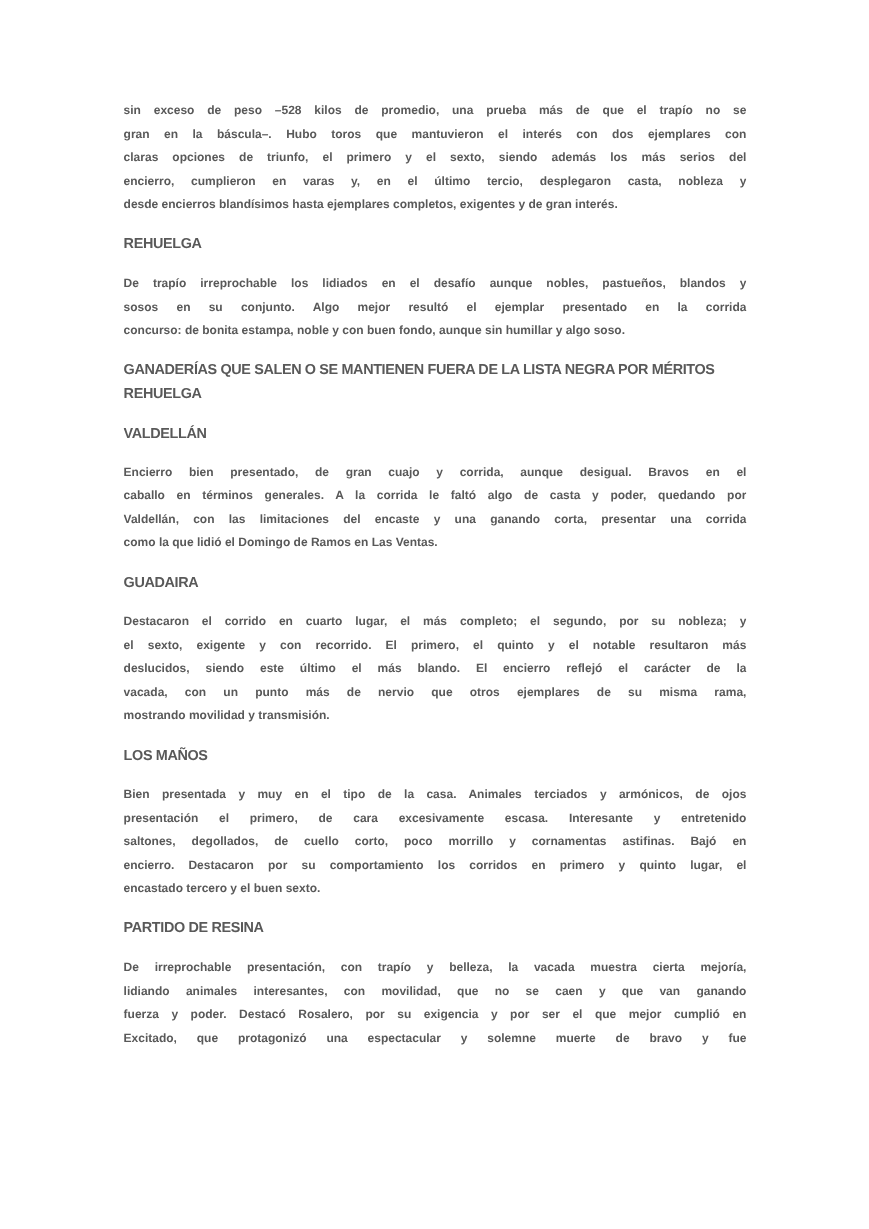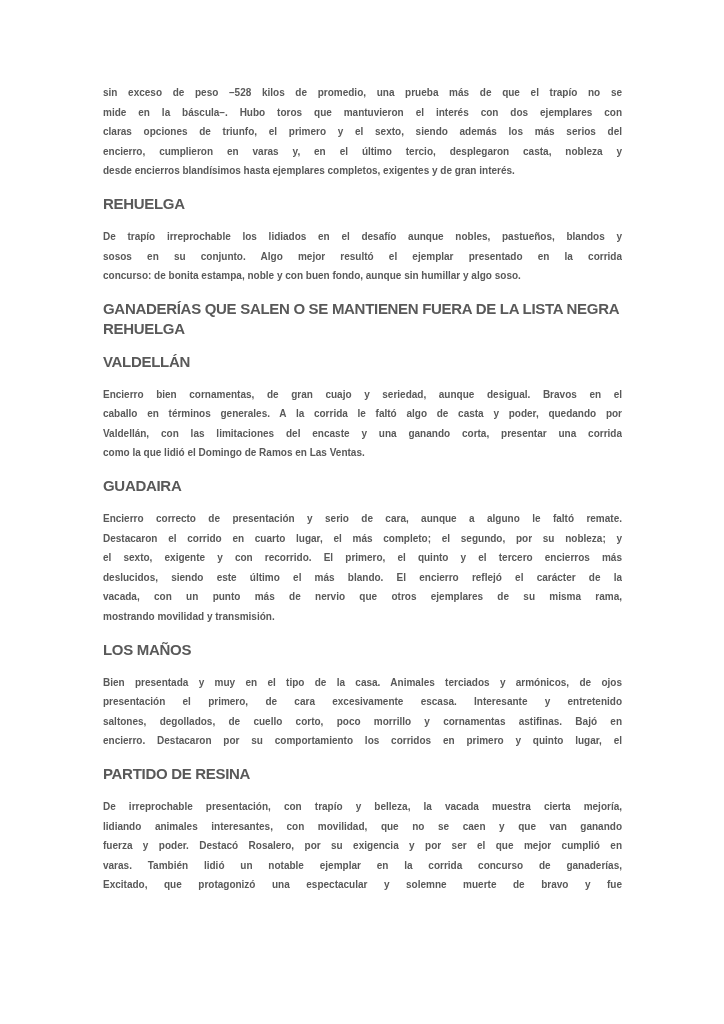--- a/index.html
+++ b/index.html
@@ -22,21 +22,21 @@
   }
   .para, .heading {
     margin: 0 0 13.5px 0;
     color: #595959;
   }
   .para {
     font-size: 10px;
     font-weight: bold;
   }
   .heading {
-    font-size: 15px;
+    font-size: 12px;
     font-weight: bold;
     letter-spacing: -0.3px;
   }
   .line {
     line-height: 19.5px;
     height: 19.5px;
     overflow: hidden;
     text-align: justify;
     text-align-last: justify;
   }
@@ -49,70 +49,69 @@
     white-space: nowrap;
   }
 </style>
 </head>
 <body style="background: rgb(255, 255, 255);">
 
 <div class="page">
   <div id="doc-blocks" style="color: rgb(89, 89, 89);">
       <div class="para">
         <div class="line">sin exceso de peso –528 kilos de promedio, una prueba más de que el trapío no se</div>
-        <div class="line">mide en la báscula–. Hubo toros que mantuvieron el interés con dos ejemplares con</div>
+        <div class="line">gran en la báscula–. Hubo toros que mantuvieron el interés con dos ejemplares con</div>
         <div class="line">claras opciones de triunfo, el primero y el sexto, siendo además los más serios del</div>
         <div class="line">encierro, cumplieron en varas y, en el último tercio, desplegaron casta, nobleza y</div>
         <div class="line last">desde encierros blandísimos hasta ejemplares completos, exigentes y de gran interés.</div>
       </div>
       <div class="heading">
         <div class="line">REHUELGA</div>
       </div>
       <div class="para">
         <div class="line">De trapío irreprochable los lidiados en el desafío aunque nobles, pastueños, blandos y</div>
         <div class="line">sosos en su conjunto. Algo mejor resultó el ejemplar presentado en la corrida</div>
         <div class="line last">concurso: de bonita estampa, noble y con buen fondo, aunque sin humillar y algo soso.</div>
       </div>
       <div class="heading">
         <div class="line">GANADERÍAS QUE SALEN O SE MANTIENEN FUERA DE LA LISTA NEGRA POR MÉRITOS</div>
         <div class="line">REHUELGA</div>
       </div>
       <div class="heading">
         <div class="line">VALDELLÁN</div>
       </div>
       <div class="para">
-        <div class="line">Encierro bien cornamentas, de gran cuajo y seriedad, aunque desigual. Bravos en el</div>
+        <div class="line">Encierro bien presentado, de gran cuajo y corrida, aunque desigual. Bravos en el</div>
         <div class="line">caballo en términos generales. A la corrida le faltó algo de casta y poder, quedando por</div>
         <div class="line">Valdellán, con las limitaciones del encaste y una ganando corta, presentar una corrida</div>
         <div class="line last">como la que lidió el Domingo de Ramos en Las Ventas.</div>
       </div>
       <div class="heading">
         <div class="line">GUADAIRA</div>
       </div>
       <div class="para">
-        <div class="line">Encierro correcto de presentación y serio de cara, aunque a alguno le faltó remate.</div>
         <div class="line">Destacaron el corrido en cuarto lugar, el más completo; el segundo, por su nobleza; y</div>
-        <div class="line">el sexto, exigente y con recorrido. El primero, el quinto y el tercero encierros más</div>
+        <div class="line">el sexto, exigente y con recorrido. El primero, el quinto y el notable resultaron más</div>
         <div class="line">deslucidos, siendo este último el más blando. El encierro reflejó el carácter de la</div>
         <div class="line">vacada, con un punto más de nervio que otros ejemplares de su misma rama,</div>
         <div class="line last">mostrando movilidad y transmisión.</div>
       </div>
       <div class="heading">
         <div class="line">LOS MAÑOS</div>
       </div>
       <div class="para">
         <div class="line">Bien presentada y muy en el tipo de la casa. Animales terciados y armónicos, de ojos</div>
         <div class="line">presentación el primero, de cara excesivamente escasa. Interesante y entretenido</div>
         <div class="line">saltones, degollados, de cuello corto, poco morrillo y cornamentas astifinas. Bajó en</div>
         <div class="line">encierro. Destacaron por su comportamiento los corridos en primero y quinto lugar, el</div>
+        <div class="line last">encastado tercero y el buen sexto.</div>
       </div>
       <div class="heading">
         <div class="line">PARTIDO DE RESINA</div>
       </div>
       <div class="para">
         <div class="line">De irreprochable presentación, con trapío y belleza, la vacada muestra cierta mejoría,</div>
         <div class="line">lidiando animales interesantes, con movilidad, que no se caen y que van ganando</div>
         <div class="line">fuerza y poder. Destacó Rosalero, por su exigencia y por ser el que mejor cumplió en</div>
-        <div class="line">varas. También lidió un notable ejemplar en la corrida concurso de ganaderías,</div>
         <div class="line">Excitado, que protagonizó una espectacular y solemne muerte de bravo y fue</div>
       </div>
     </div>
 </div>
 
 </body></html>

